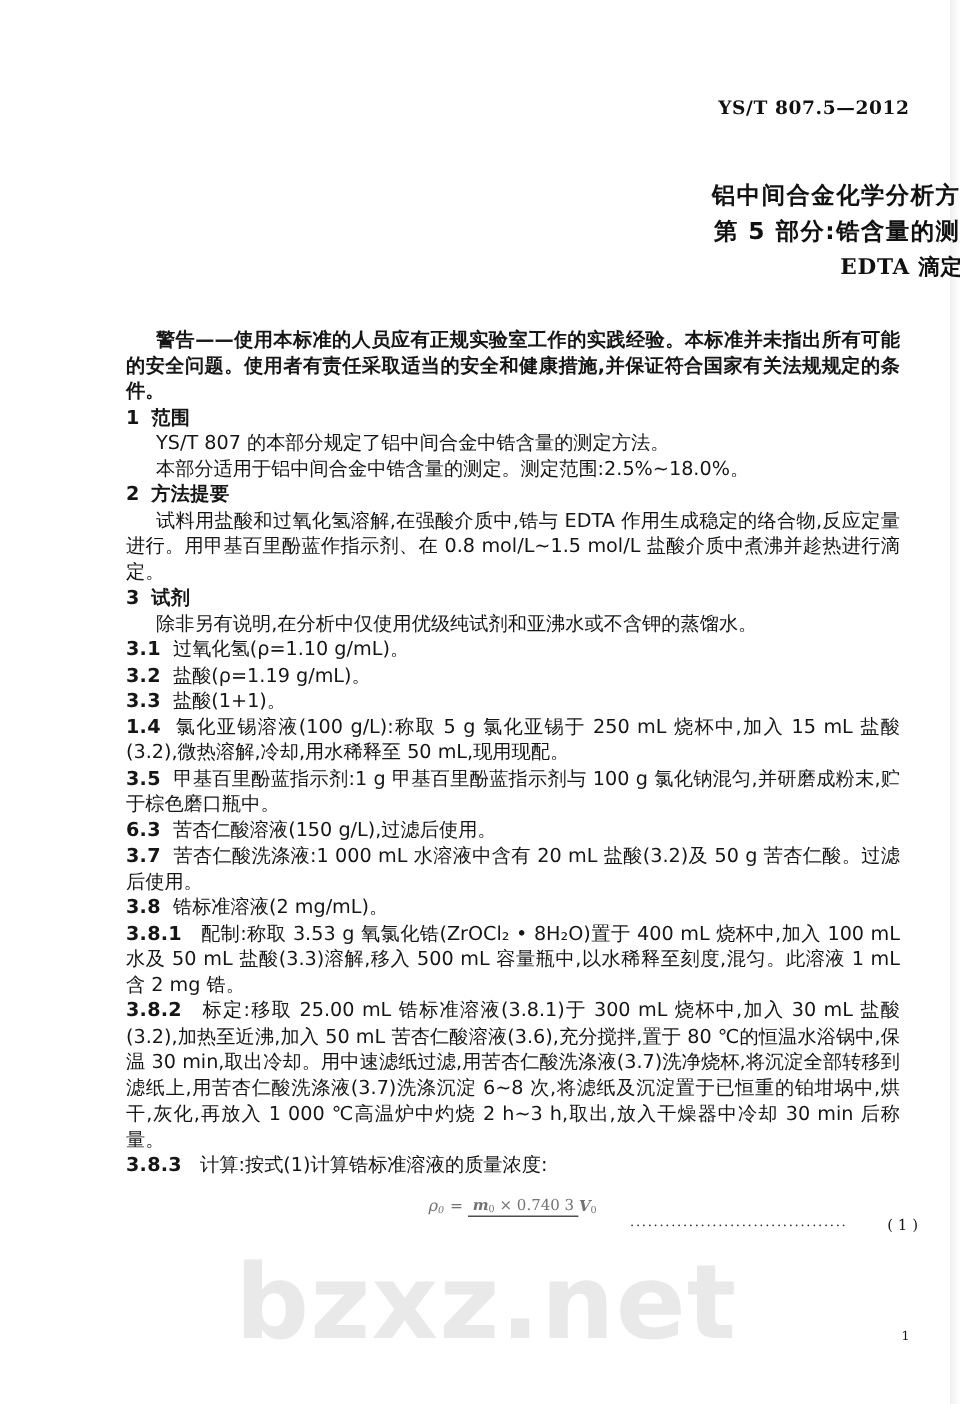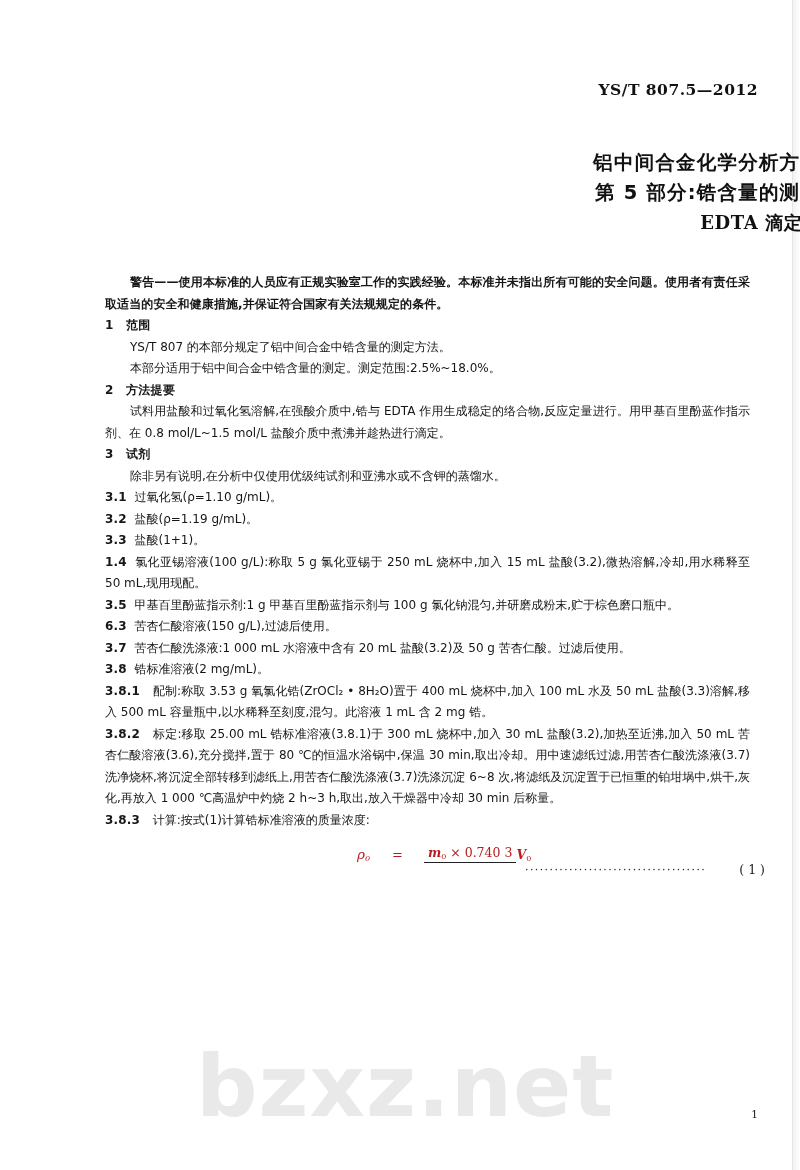--- a/index.html
+++ b/index.html
@@ -97,21 +97,21 @@
   .body-area {
     position: absolute;
     left: 77px;
     top: 272px;
     width: 645px;
   }
 
   p.para {
     margin: 0;
     font-family: "DejaVu Sans", "Liberation Sans", sans-serif;
-    font-size: 12px;
+    font-size: 16px;
     line-height: 21.5px;
     text-align: justify;
     text-justify: inter-ideograph;
     color: #161616;
   }
 
   .warning {
     font-weight: 700;
     text-indent: 25px;
     margin-bottom: 20px;
@@ -157,22 +157,21 @@
     height: 44px;
   }
   .formula {
     position: absolute;
     left: 252px;
     top: 2px;
     display: flex;
     align-items: center;
     font-family: "DejaVu Serif", "Liberation Serif", serif;
     font-size: 13px;
-    color: #b91c1c;
-    gap: 17px;
+    color: #737373;
   }
   .formula .lhs {
     font-style: italic;
     font-size: 13.5px;
     margin-right: 4px;
   }
   .formula .eq {
     margin: 0 4px 0 1px;
   }
   .frac {

